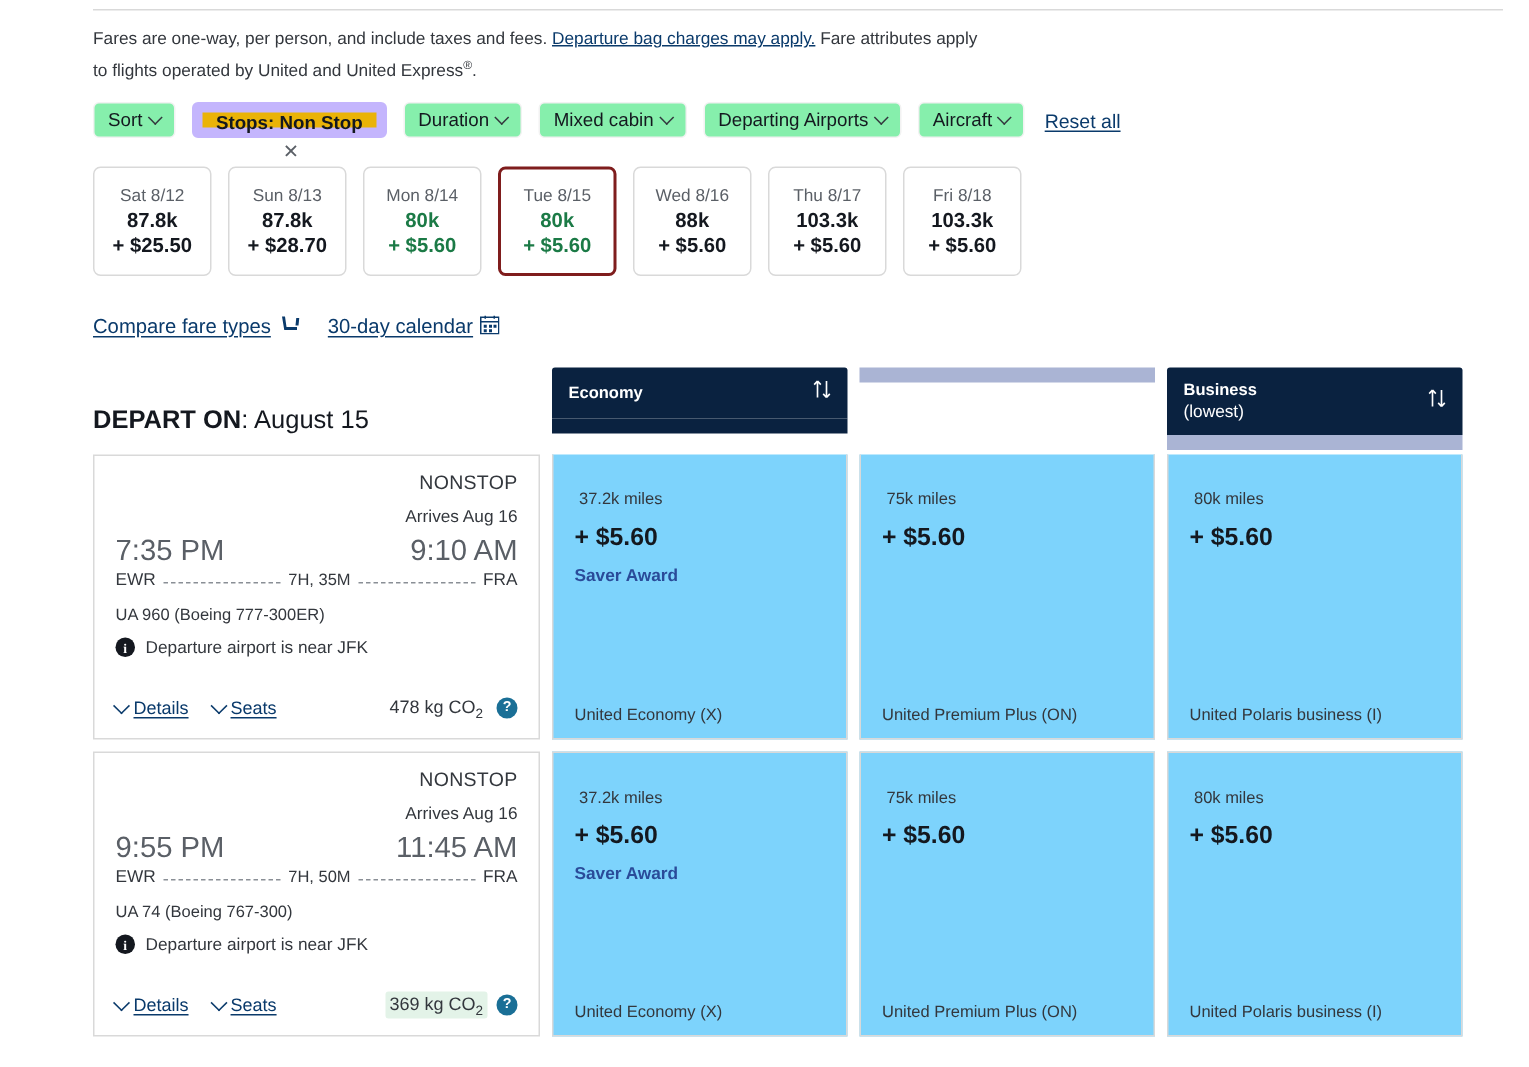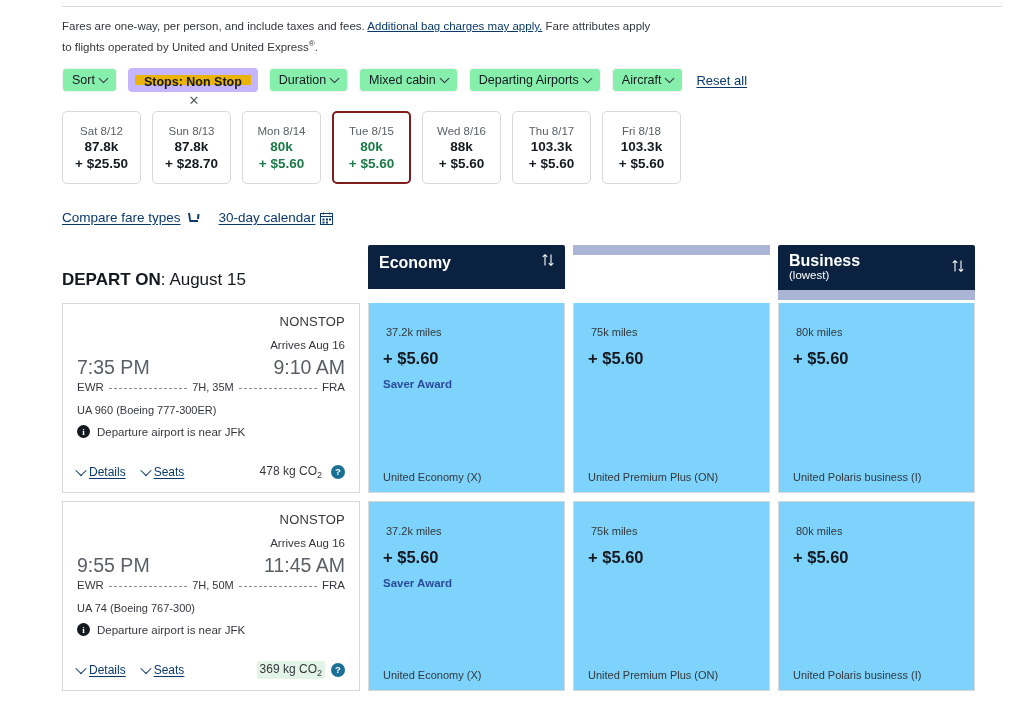--- a/index.html
+++ b/index.html
@@ -76,41 +76,41 @@
   .date-tile.cheap .dt-miles, .date-tile.cheap .dt-cash { color: #1b7a46; }
 
   
   .links-row {
     position: absolute; left: 62px; top: 210px;
     display: flex; align-items: center; gap: 18px;
   }
   .ulink {
     font-size: 13.5px; color: #0a3a6b; text-decoration: underline;
     text-underline-offset: 2px; cursor: pointer;
-    display: inline-flex; align-items: flex-end; gap: 5px;
+    display: inline-flex; align-items: flex-start; gap: 5px;
   }
   .ulink svg { display:block; }
 
   
   .depart-head {
     position: absolute; left: 62px; top: 270px;
     font-size: 17px; color: #14181f;
   }
   .depart-head b { font-weight: 700; }
 
   
   .cols { position: absolute; left: 368px; top: 245px; display: flex; gap: 8px; }
   .col { width: 197px; }
   .col-head {
     background: #0a2240; color: #fff; border-radius: 2px 2px 0 0;
     padding: 10px 11px 9px 11px; position: relative;
     display: flex; align-items: flex-start;
   }
   .col-head.tall { padding-top: 8px; padding-bottom: 7px; }
-  .ch-title { font-size: 16px; font-weight: 700; line-height: 15px; }
+  .ch-title { font-size: 11px; font-weight: 700; line-height: 15px; }
   .ch-sub { font-size: 11.5px; font-weight: 400; line-height: 15px; }
   .sort-icon {
     position: absolute; right: 10px; top: 50%; transform: translateY(-50%);
     cursor: pointer;
   }
   .col-accent { height: 10px; background: #aab4d4; }
   .col-accent.none { background: #0a2240; }
 
   
   .cells { position: absolute; left: 368px; top: 303px; display: flex; gap: 8px; }
@@ -197,21 +197,21 @@
   }
 </style>
 </head>
 <body>
 
 <div class="page">
 
   <div class="top-rule"></div>
 
   <div class="disclaimer">
-    <span>Fares are one-way, per person, and include taxes and fees. </span><a href="#">Additional bag charges may apply.</a><span> Fare attributes apply to flights operated by United and United Express</span><span class="sup">®</span><span>.</span>
+    <span>Fares are one-way, per person, and include taxes and fees. </span><a href="#">Departure bag charges may apply.</a><span> Fare attributes apply to flights operated by United and United Express</span><span class="sup">®</span><span>.</span>
   </div>
 
   <div class="filters">
     <div class="chip">
       <span>Sort</span>
       <span class="caret"></span>
     </div>
     <div class="chip active">
       <b>Stops: Non Stop</b>
       <span class="xmark">✕</span>

